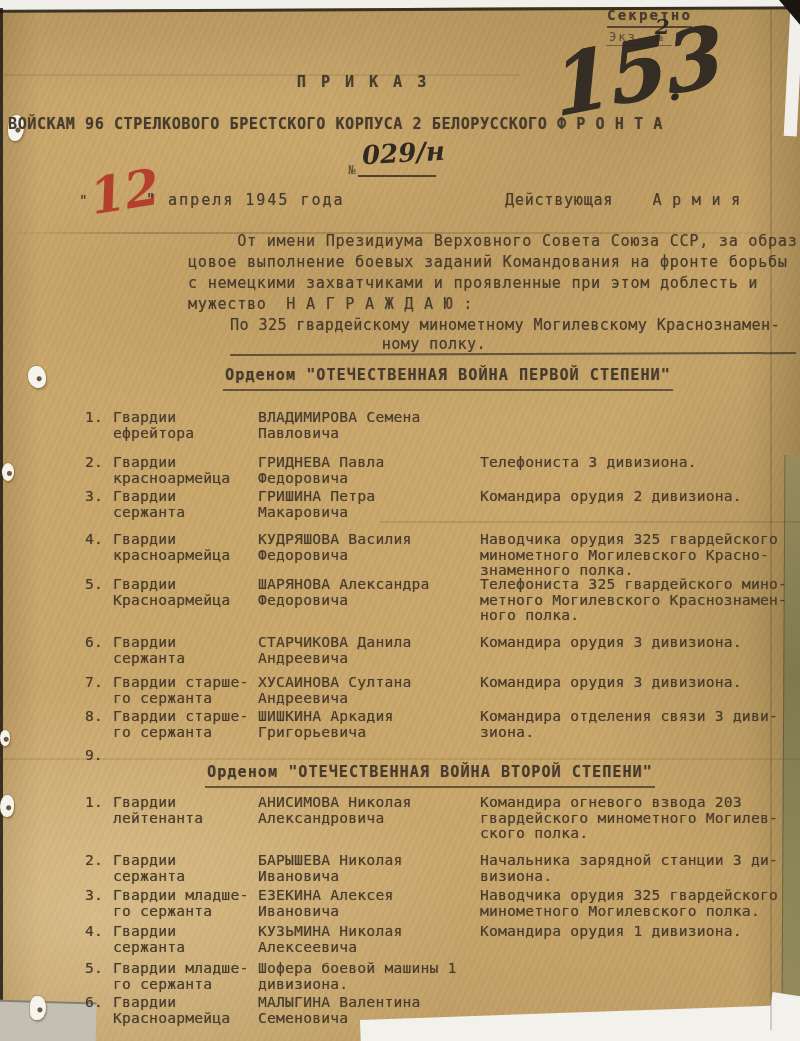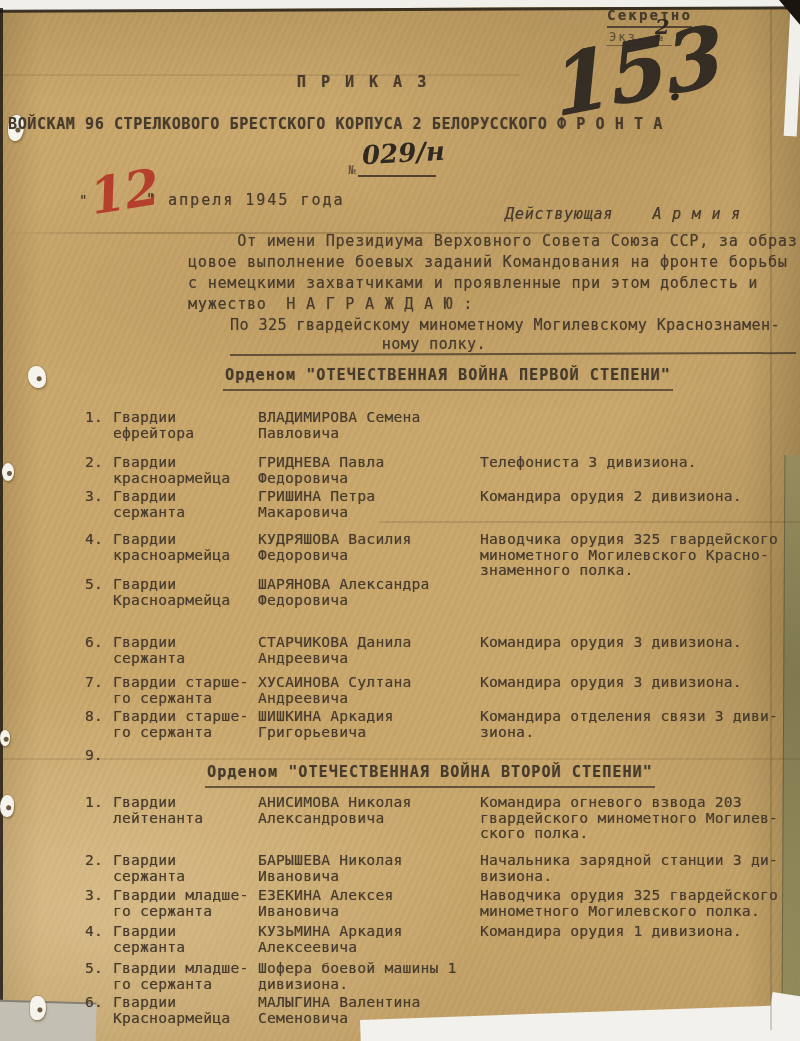--- a/index.html
+++ b/index.html
@@ -87,21 +87,21 @@
   <span class="typed bold" style="font-size:15px;letter-spacing:.6px;display:inline-block;transform:translateX(8px);">ВОЙСКАМ 96 СТРЕЛКОВОГО БРЕСТСКОГО КОРПУСА 2 БЕЛОРУССКОГО Ф Р О Н Т А</span>
 </div>
 
 <span class="abs typed" style="left:348px;top:160px;font-size:12px;color:rgba(71,59,45,.6);">№</span>
 <span class="abs hand" style="left:362px;top:138px;font-size:26px;transform:rotate(-3deg);">029/н</span>
 <div class="abs" style="left:358px;top:175px;width:78px;height:2px;background:rgba(50,42,34,.8);"></div>
 
 <span class="abs typed" style="left:79px;top:190px;font-size:14px;">"</span>
 <span class="abs hand" style="left:90px;top:162px;font-size:50px;color:#b23224;transform:rotate(-9deg);opacity:.88;">12</span>
 <span class="abs typed" style="left:146px;top:190px;font-size:15px;letter-spacing:2px;">" апреля 1945 года</span>
-<span class="abs typed" style="left:505px;top:204px;font-size:15px;letter-spacing:.8px;font-style:italic;">Действующая    А р м и я</span>
+<span class="abs typed" style="left:505px;top:190px;font-size:15px;letter-spacing:.8px;">Действующая    А р м и я</span>
 
 <div class="abs typed" style="left:188px;top:231px;width:620px;font-size:15px;letter-spacing:.8px;line-height:21px;">     От имени Президиума Верховного Совета Союза ССР, за образ-
 цовое выполнение боевых заданий Командования на фронте борьбы
 с немецкими захватчиками и проявленные при этом доблесть и
 мужество  Н А Г Р А Ж Д А Ю :</div>
 
 <div class="abs typed" style="left:230px;top:316px;width:575px;font-size:15px;letter-spacing:.45px;line-height:19px;">По 325 гвардейскому минометному Могилевскому Краснознамен-
                 ному полку.</div>
 <div class="abs rule" style="left:230px;top:353px;width:566px;transform:rotate(-0.2deg);"></div>
 
@@ -141,20 +141,23 @@
   <span class="typed cell c-role">Наводчика орудия 325 гвардейского
 минометного Могилевского Красно-
 знаменного полка.</span>
 </div>
 <div class="row" style="top:577px">
   <span class="typed cell">5.</span>
   <span class="typed cell">Гвардии
 Красноармейца</span>
   <span class="typed cell">ШАРЯНОВА Александра
 Федоровича</span>
+  <span class="typed cell c-role">Телефониста 325 гвардейского мино-
+метного Могилевского Краснознамен-
+ного полка.</span>
 </div>
 <div class="row" style="top:635px">
   <span class="typed cell">6.</span>
   <span class="typed cell">Гвардии
 сержанта</span>
   <span class="typed cell">СТАРЧИКОВА Данила
 Андреевича</span>
   <span class="typed cell c-role">Командира орудия 3 дивизиона.</span>
 </div>
 <div class="row" style="top:675px">
@@ -205,21 +208,21 @@
 го сержанта</span>
   <span class="typed cell">ЕЗЕКИНА Алексея
 Ивановича</span>
   <span class="typed cell c-role">Наводчика орудия 325 гвардейского
 минометного Могилевского полка.</span>
 </div>
 <div class="row" style="top:924px">
   <span class="typed cell">4.</span>
   <span class="typed cell">Гвардии
 сержанта</span>
-  <span class="typed cell">КУЗЬМИНА Аркадия
+  <span class="typed cell">КУЗЬМИНА Николая
 Алексеевича</span>
   <span class="typed cell c-role">Командира орудия 1 дивизиона.</span>
 </div>
 <div class="row" style="top:961px">
   <span class="typed cell">5.</span>
   <span class="typed cell">Гвардии младше-
 го сержанта</span>
   <span class="typed cell c-role">Шофера боевой машины 1 дивизиона.</span>
 </div>
 <div class="row" style="top:995px">

